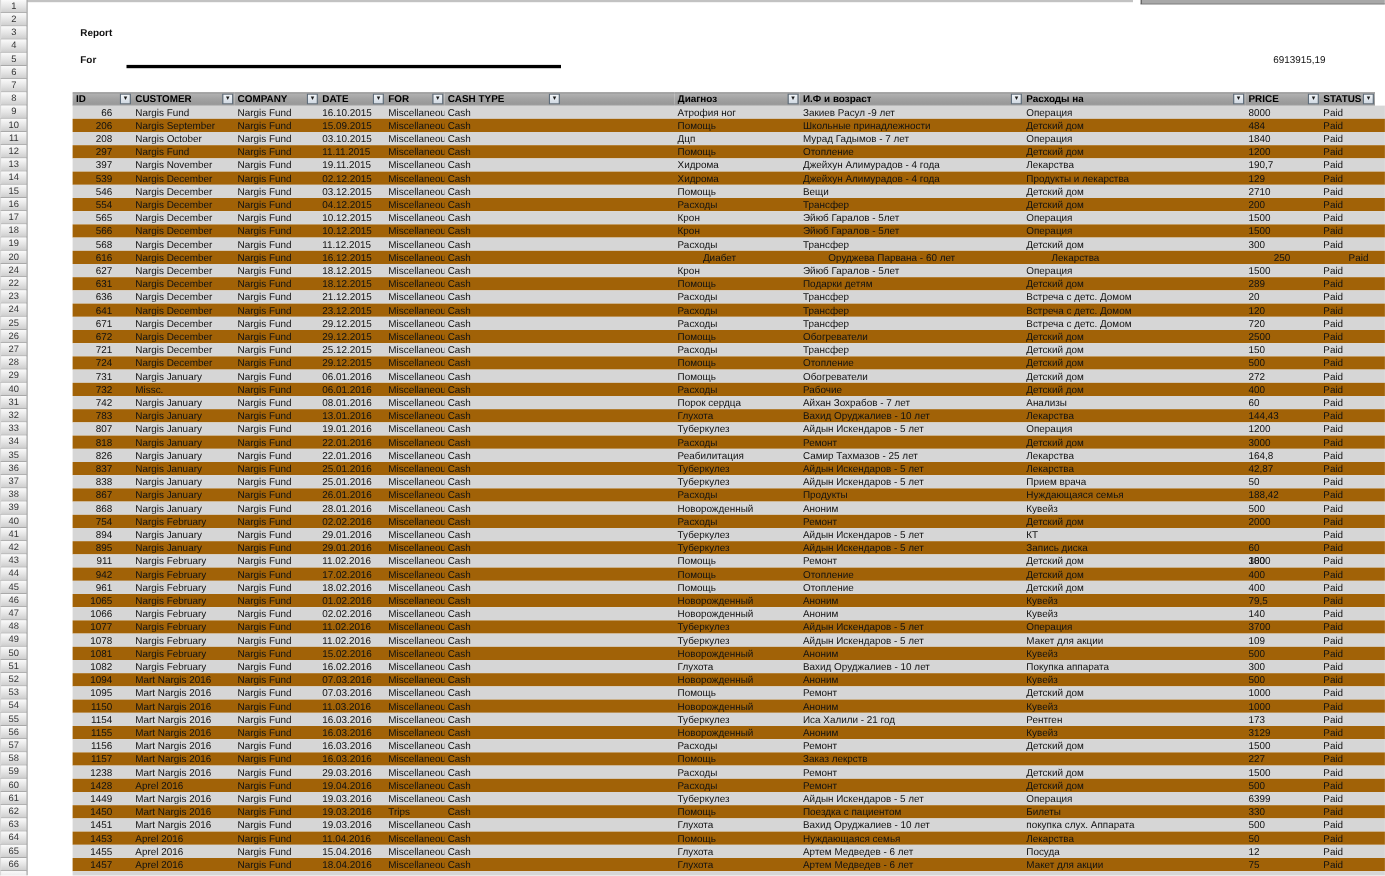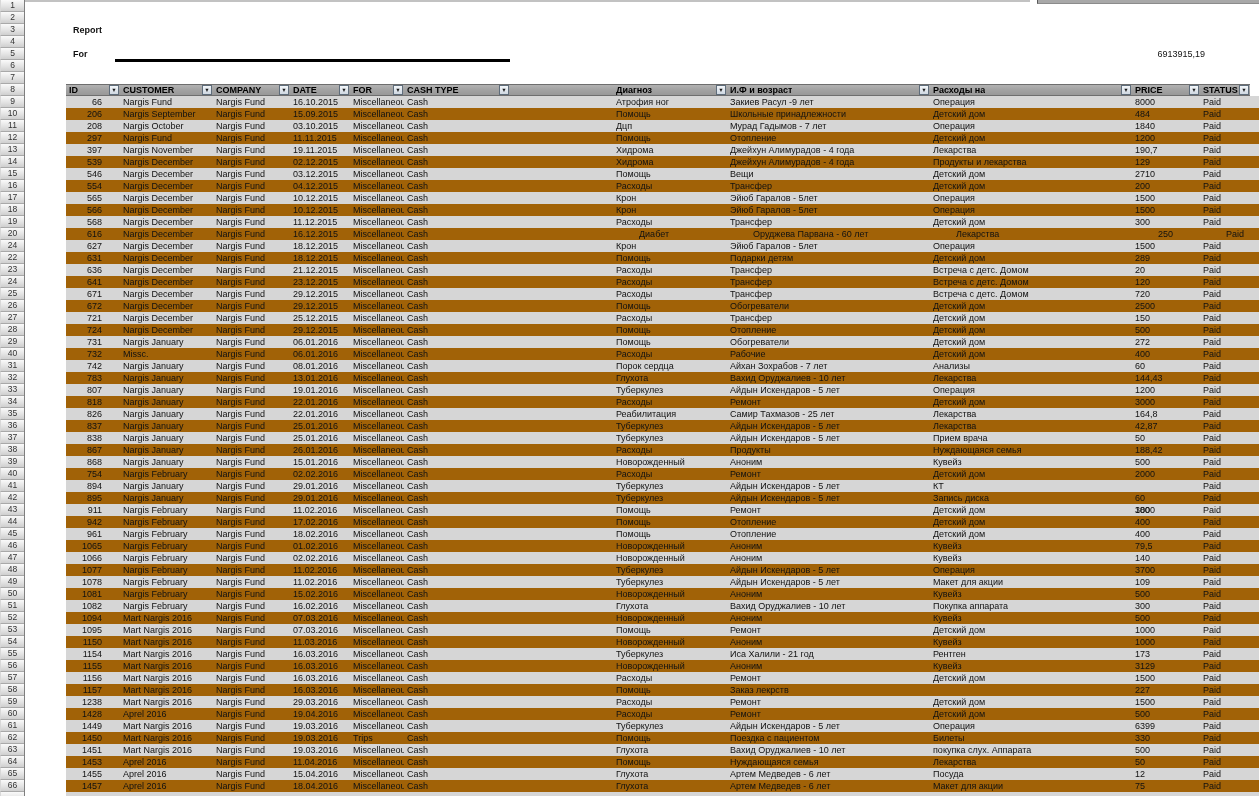--- a/index.html
+++ b/index.html
@@ -584,21 +584,21 @@
       <div class="td" style="width: 114px;">Расходы</div>
       <div class="td" style="width: 203px;">Продукты</div>
       <div class="td" style="width: 202px;">Нуждающаяся семья</div>
       <div class="td right" style="width: 68px;">188,42</div>
       <div class="td" style="width: 50px;">Paid</div>
     </div>
     <div class="tr dark">
       <div class="td id" style="width: 54px;">868</div>
       <div class="td" style="width: 93px;">Nargis January</div>
       <div class="td" style="width: 77px;">Nargis Fund</div>
-      <div class="td" style="width: 60px;">15.01.2016</div>
+      <div class="td" style="width: 60px;">28.01.2016</div>
       <div class="td" style="width: 54px;">Miscellaneou</div>
       <div class="td" style="width: 106px;">Cash</div>
       <div class="td" style="width: 103px;"></div>
       <div class="td" style="width: 114px;">Новорожденный</div>
       <div class="td" style="width: 203px;">Аноним</div>
       <div class="td" style="width: 202px;">Кувейз</div>
       <div class="td right" style="width: 68px;">500</div>
       <div class="td" style="width: 50px;">Paid</div>
     </div>
     <div class="tr light">

